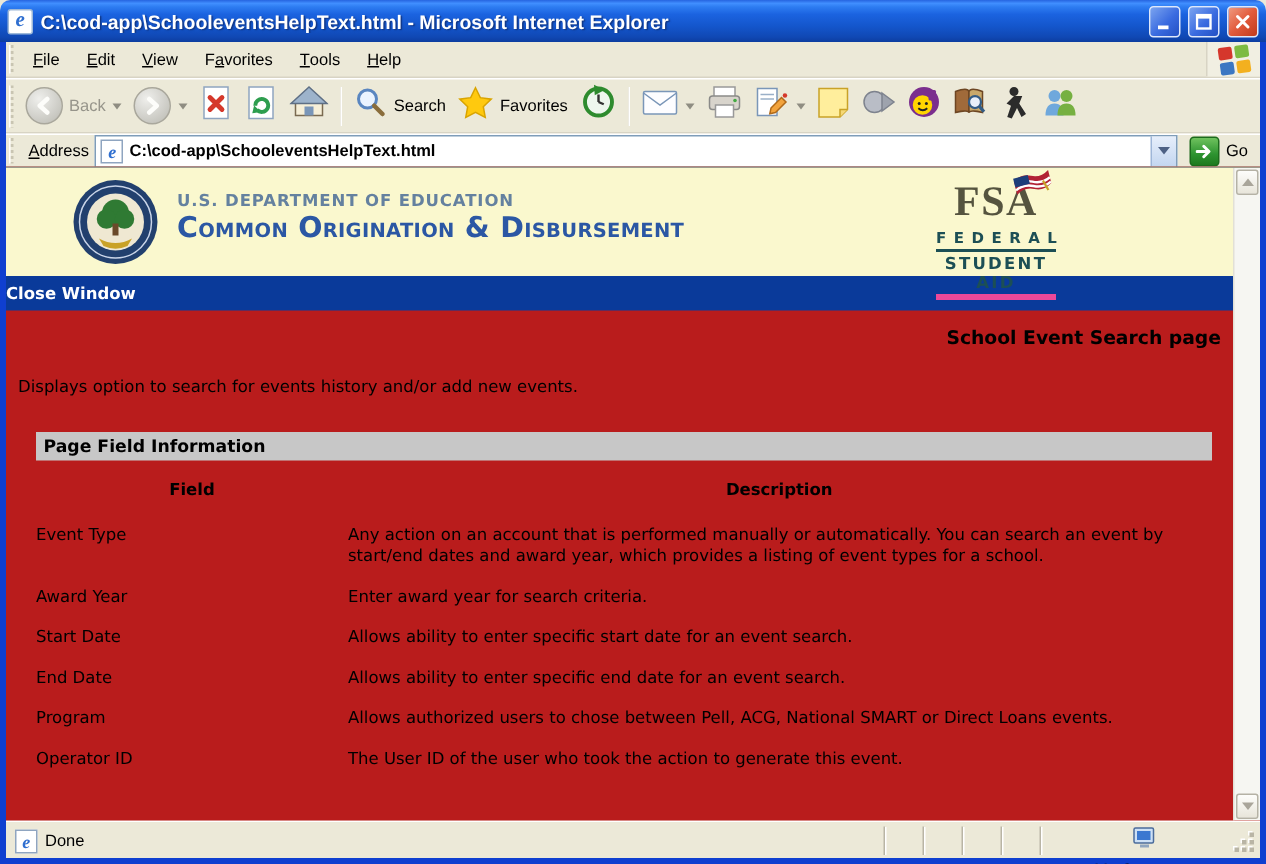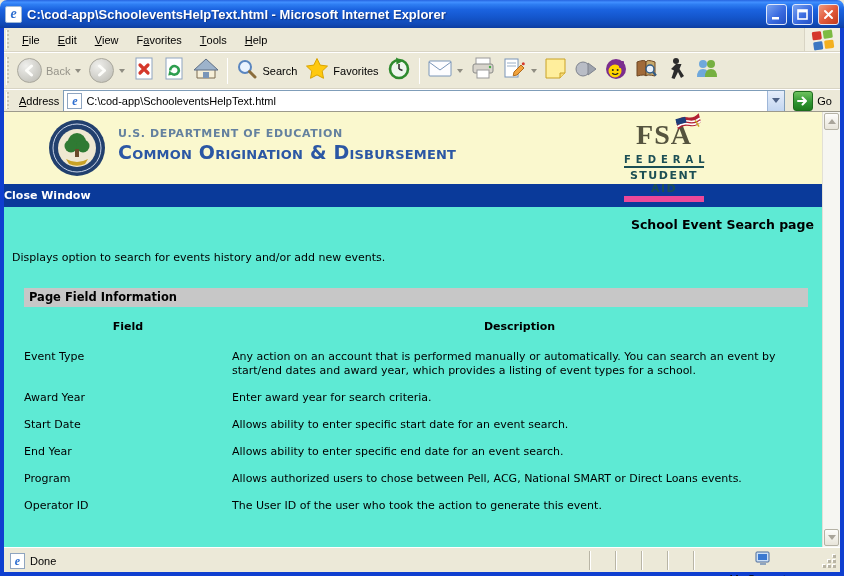--- a/index.html
+++ b/index.html
@@ -39,49 +39,49 @@
   .circle svg{display:block;}
   .tlabel{font-size:11px;color:#000;}
   .tlabel.dis{color:#96948a;}
   .caret{width:0;height:0;border-left:3px solid transparent;border-right:3px solid transparent;border-top:4px solid #8f8d82;margin-left:1px;}
   .tsep{width:1px;height:26px;background:#c8c4b4;border-right:1px solid #fff;margin:0 4px;}
 
   .addressbar{height:22px;display:flex;align-items:center;border-top:1px solid #fff;padding:0 4px 0 0;gap:4px;}
   .addr-label{font-size:11px;color:#000;padding-left:2px;}
   .addr-box{flex:1;height:22px;background:#fff;border:1px solid #7f9db9;display:flex;align-items:center;padding-left:3px;}
   .addr-box .pageicon{margin-right:4px;}
-  .addr-value{flex:1;font-size:11px;color:#000;white-space:nowrap;overflow:hidden;}
+  .addr-value{flex:1;font-size:11px;color:#000;white-space:nowrap;overflow:hidden;font-weight:bold;}
   .combo-btn{width:17px;height:20px;background:linear-gradient(180deg,#e6eefb,#c3d6f0);border-left:1px solid #9eb6d8;
     display:flex;align-items:center;justify-content:center;}
   .combo-btn .dn{width:0;height:0;border-left:4px solid transparent;border-right:4px solid transparent;border-top:5px solid #4d6185;}
   .go-btn{display:flex;align-items:center;gap:4px;padding:0 4px;}
   .go-sq{width:20px;height:20px;border-radius:3px;border:1px solid #1c6b1c;
     background:linear-gradient(180deg,#6fc25e,#2d9330 60%,#1e7a1e);display:flex;align-items:center;justify-content:center;}
   .go-label{font-size:11px;color:#000;}
 
   
-  .content{flex:1;position:relative;background:#5eead4;border-top:1px solid #9c9a8c;overflow:hidden;}
+  .content{flex:1;position:relative;background:#b91c1c;border-top:1px solid #9c9a8c;overflow:hidden;}
   .scrollbar{position:absolute;top:0;right:0;bottom:0;width:18px;background:#f6f6f2;border-left:1px solid #e2e0d6;}
   .sbtn{position:absolute;left:1px;right:1px;height:17px;border:1px solid #b5b2a5;border-radius:2px;
     background:linear-gradient(180deg,#fdfdfb,#e8e5da);display:flex;align-items:center;justify-content:center;}
   .sbtn.up{top:1px;} .sbtn.down{bottom:1px;}
   .arr-up{width:0;height:0;border-left:4px solid transparent;border-right:4px solid transparent;border-bottom:5px solid #a9a59a;}
   .arr-dn{width:0;height:0;border-left:4px solid transparent;border-right:4px solid transparent;border-top:5px solid #a9a59a;}
 
   .page{margin-right:18px;height:100%;font-family:"DejaVu Sans",sans-serif;}
   .banner{height:72px;background:#FAF8CE;position:relative;}
   .seal{position:absolute;left:44px;top:7px;}
   .banner-text{position:absolute;left:114px;top:15px;}
   .agency{font-size:11px;font-weight:bold;letter-spacing:0.6px;color:#64819f;}
   .appname{font-size:19px;font-weight:bold;font-variant:small-caps;color:#2b57a4;margin-top:1px;letter-spacing:0.2px;}
   .fsa{position:absolute;right:118px;top:5px;text-align:center;width:80px;}
   .fsa-acronym{font-family:"Liberation Serif",serif;font-weight:bold;font-size:28px;line-height:36px;color:#55543f;letter-spacing:1px;}
   .fsa-flag{position:absolute;right:2px;top:-3px;transform:rotate(-14deg);}
   .fsa-federal{font-size:10px;font-weight:bold;letter-spacing:5px;color:#1c4f55;border-bottom:2px solid #1c4f55;padding-bottom:1px;margin-top:1px;}
-  .fsa-student{font-size:11px;font-weight:bold;letter-spacing:1.5px;color:#1c4f55;border-bottom:6px solid #ec4899;padding-bottom:1px;margin-top:1px;}
+  .fsa-student{font-size:11px;font-weight:bold;letter-spacing:1.5px;color:#1c4f55;border-bottom:4px solid #ec4899;padding-bottom:1px;margin-top:1px;}
 
   .navbar{height:23px;background:#0A3A9A;display:flex;align-items:center;justify-content:flex-start;padding-right:8px;}
   .close-window{color:#fff;font-weight:bold;font-size:11px;text-decoration:none;}
 
   .pagebody{padding:6px 8px;font-size:11px;color:#000;}
   .page-title{font-size:12.5px;font-weight:bold;margin-top:4px;text-align:right;}
   .intro{margin-top:19px;}
   .section-bar{margin:24px 6px 2px 12px;background:#C7C7C7;font-weight:bold;font-size:11.5px;padding:2px 5px 3px;}
   .tbl{margin-left:12px;margin-right:6px;margin-top:13px;}
   .thead{display:flex;font-weight:bold;margin-bottom:17px;}
@@ -395,21 +395,21 @@
             </div>
             <div class="frow">
               <div class="c1">Award Year</div>
               <div class="c2">Enter award year for search criteria.</div>
             </div>
             <div class="frow">
               <div class="c1">Start Date</div>
               <div class="c2">Allows ability to enter specific start date for an event search.</div>
             </div>
             <div class="frow">
-              <div class="c1">End Year</div>
+              <div class="c1">End Date</div>
               <div class="c2">Allows ability to enter specific end date for an event search.</div>
             </div>
             <div class="frow">
               <div class="c1">Program</div>
               <div class="c2">Allows authorized users to chose between Pell, ACG, National SMART or Direct Loans events.</div>
             </div>
             <div class="frow">
               <div class="c1">Operator ID</div>
               <div class="c2">The User ID of the user who took the action to generate this event.</div>
             </div>

